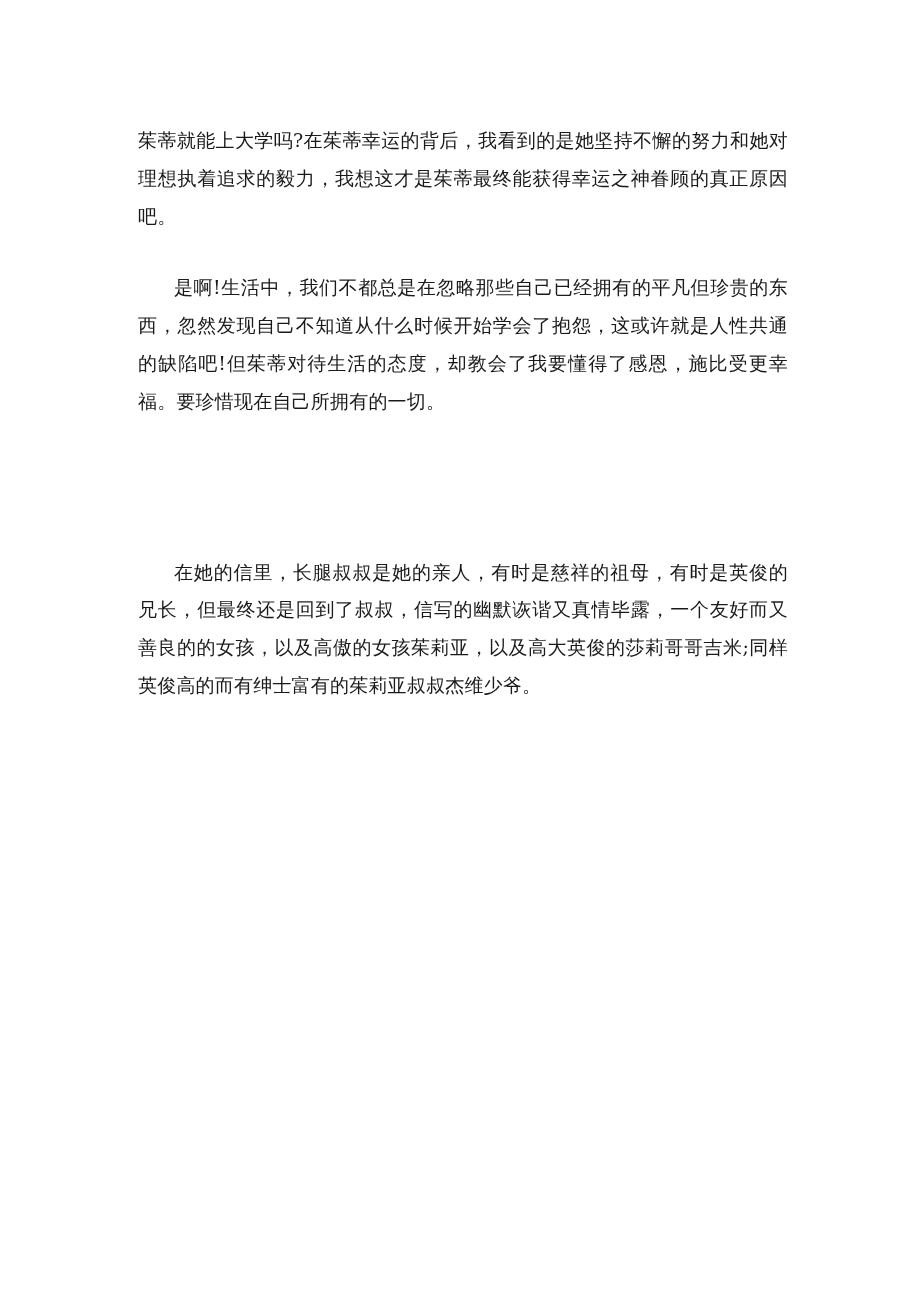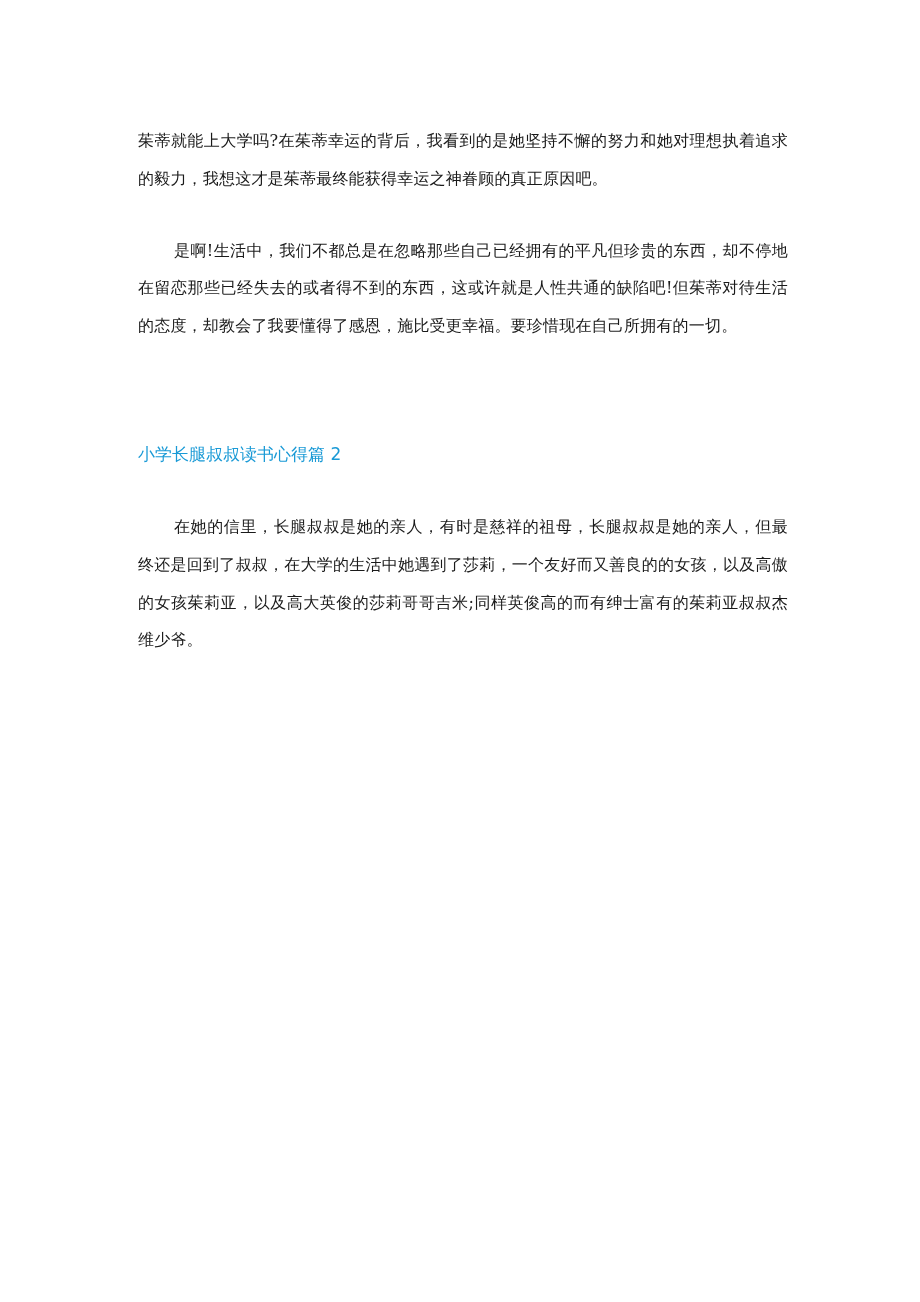--- a/index.html
+++ b/index.html
@@ -16,21 +16,21 @@
       color: #1a1a1a;
     }
     .page {
       position: absolute;
       left: 138px;
       top: 122px;
       width: 650px;
     }
     .para {
       margin: 0;
-      font-size: 16px;
+      font-size: 19px;
       line-height: 37.8px;
       text-indent: 36px;
       text-align: justify;
       letter-spacing: 0.2px;
     }
     .para.no-indent {
       text-indent: 0;
     }
     .gap {
       height: 17px;
@@ -44,23 +44,22 @@
       font-weight: normal;
     }
   </style>
 </head>
 <body>
 
 <div class="page">
   <p class="para no-indent">茱蒂就能上大学吗?在茱蒂幸运的背后，我看到的是她坚持不懈的努力和她对理想执着追求的毅力，我想这才是茱蒂最终能获得幸运之神眷顾的真正原因吧。</p>
   <div class="gap"></div>
   <div class="gap"></div>
-  <p class="para">是啊!生活中，我们不都总是在忽略那些自己已经拥有的平凡但珍贵的东西，却不停地在留恋那些已经失去的或者得不到的东西，这或许就是人性共通的缺陷吧!但茱蒂对待生活的态度，却教会了我要懂得了感恩，施比受更幸福。要珍惜现在自己所拥有的一切。</p>
+  <p class="para">是啊!生活中，我们不都总是在忽略那些自己已经拥有的平凡但珍贵的东西，忽然发现自己不知道从什么时候开始学会了抱怨，这或许就是人性共通的缺陷吧!但茱蒂对待生活的态度，却教会了我要懂得了感恩，施比受更幸福。要珍惜现在自己所拥有的一切。</p>
 
   <div style="height:94px"></div>
 
-  <h2 class="heading">小学长腿叔叔读书心得篇 2</h2>
 
   <div style="height:22px"></div>
 
   <div class="gap"></div>
-  <p class="para">在她的信里，长腿叔叔是她的亲人，有时是慈祥的祖母，长腿叔叔是她的亲人，但最终还是回到了叔叔，在大学的生活中她遇到了莎莉，一个友好而又善良的的女孩，以及高傲的女孩茱莉亚，以及高大英俊的莎莉哥哥吉米;同样英俊高的而有绅士富有的茱莉亚叔叔杰维少爷。</p>
+  <p class="para">在她的信里，长腿叔叔是她的亲人，有时是慈祥的祖母，有时是英俊的兄长，但最终还是回到了叔叔，信写的幽默诙谐又真情毕露，一个友好而又善良的的女孩，以及高傲的女孩茱莉亚，以及高大英俊的莎莉哥哥吉米;同样英俊高的而有绅士富有的茱莉亚叔叔杰维少爷。</p>
 </div>
 
 </body></html>

